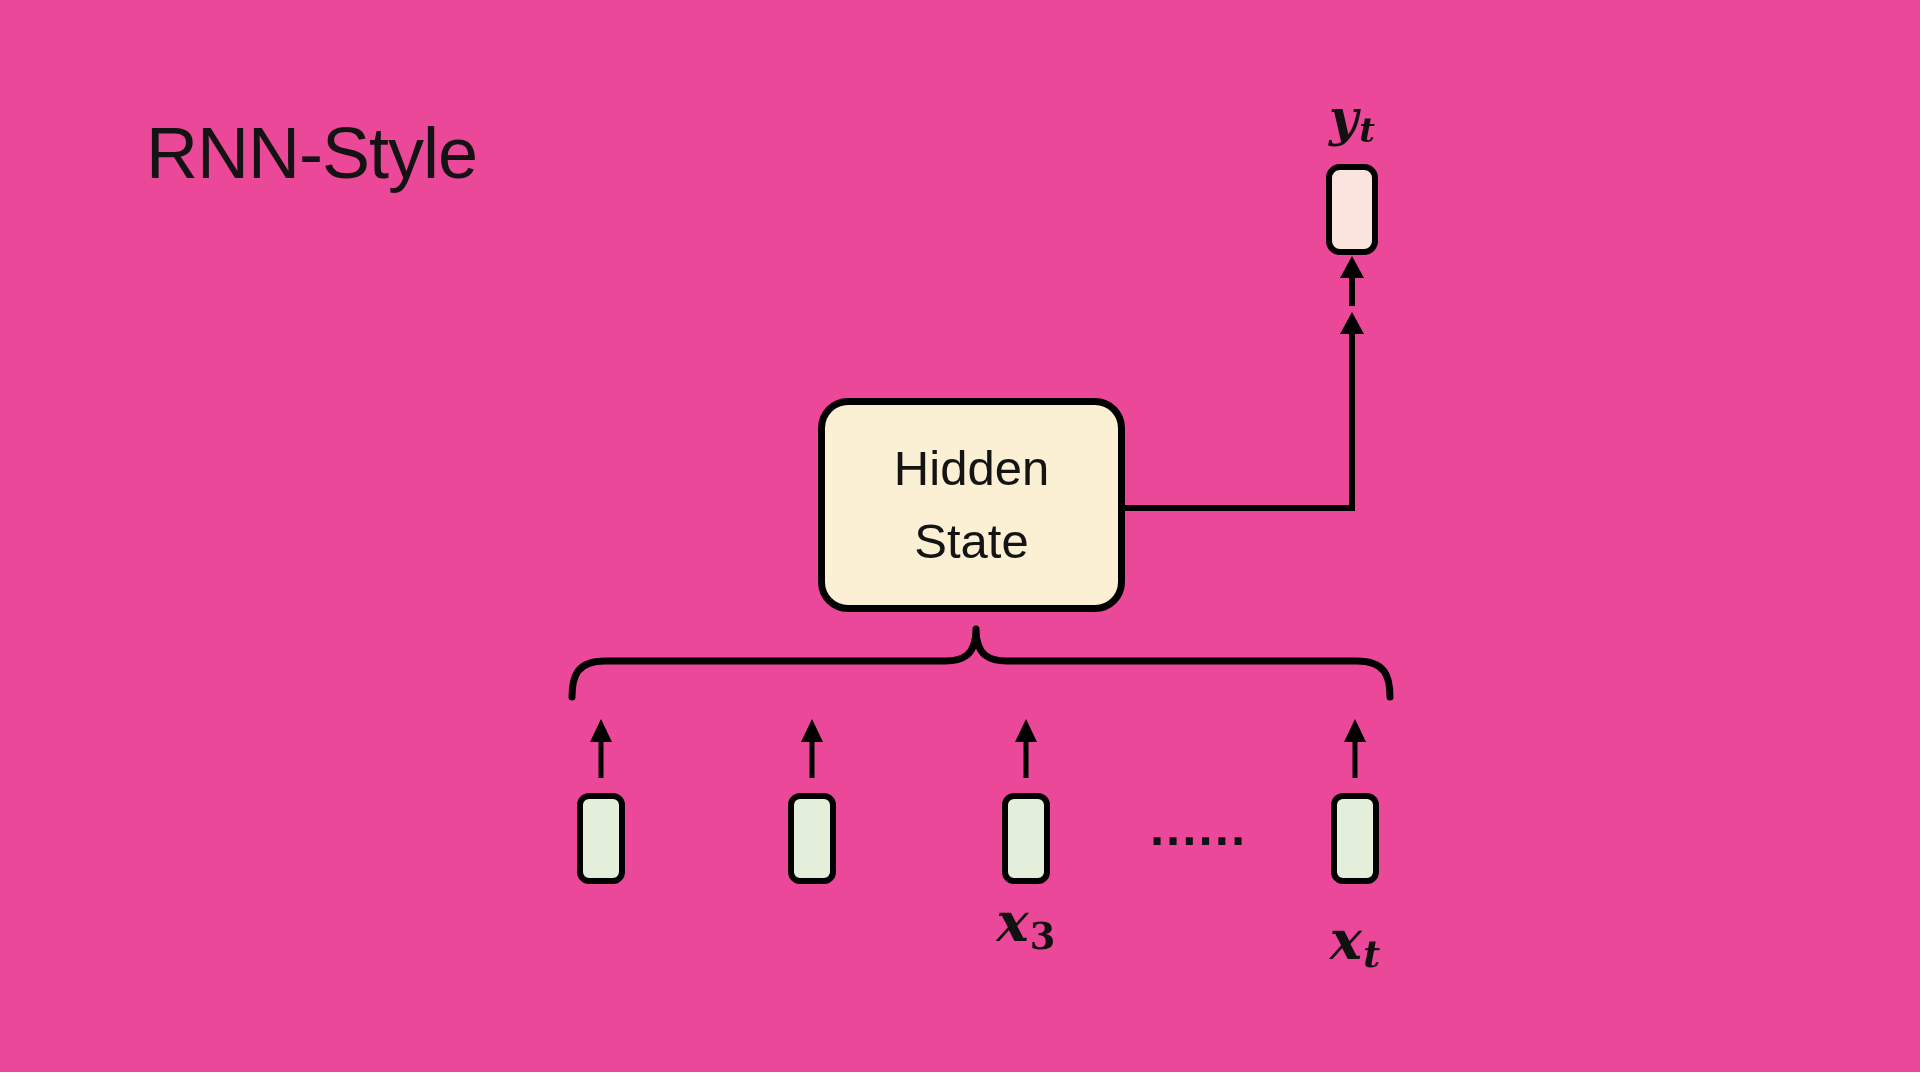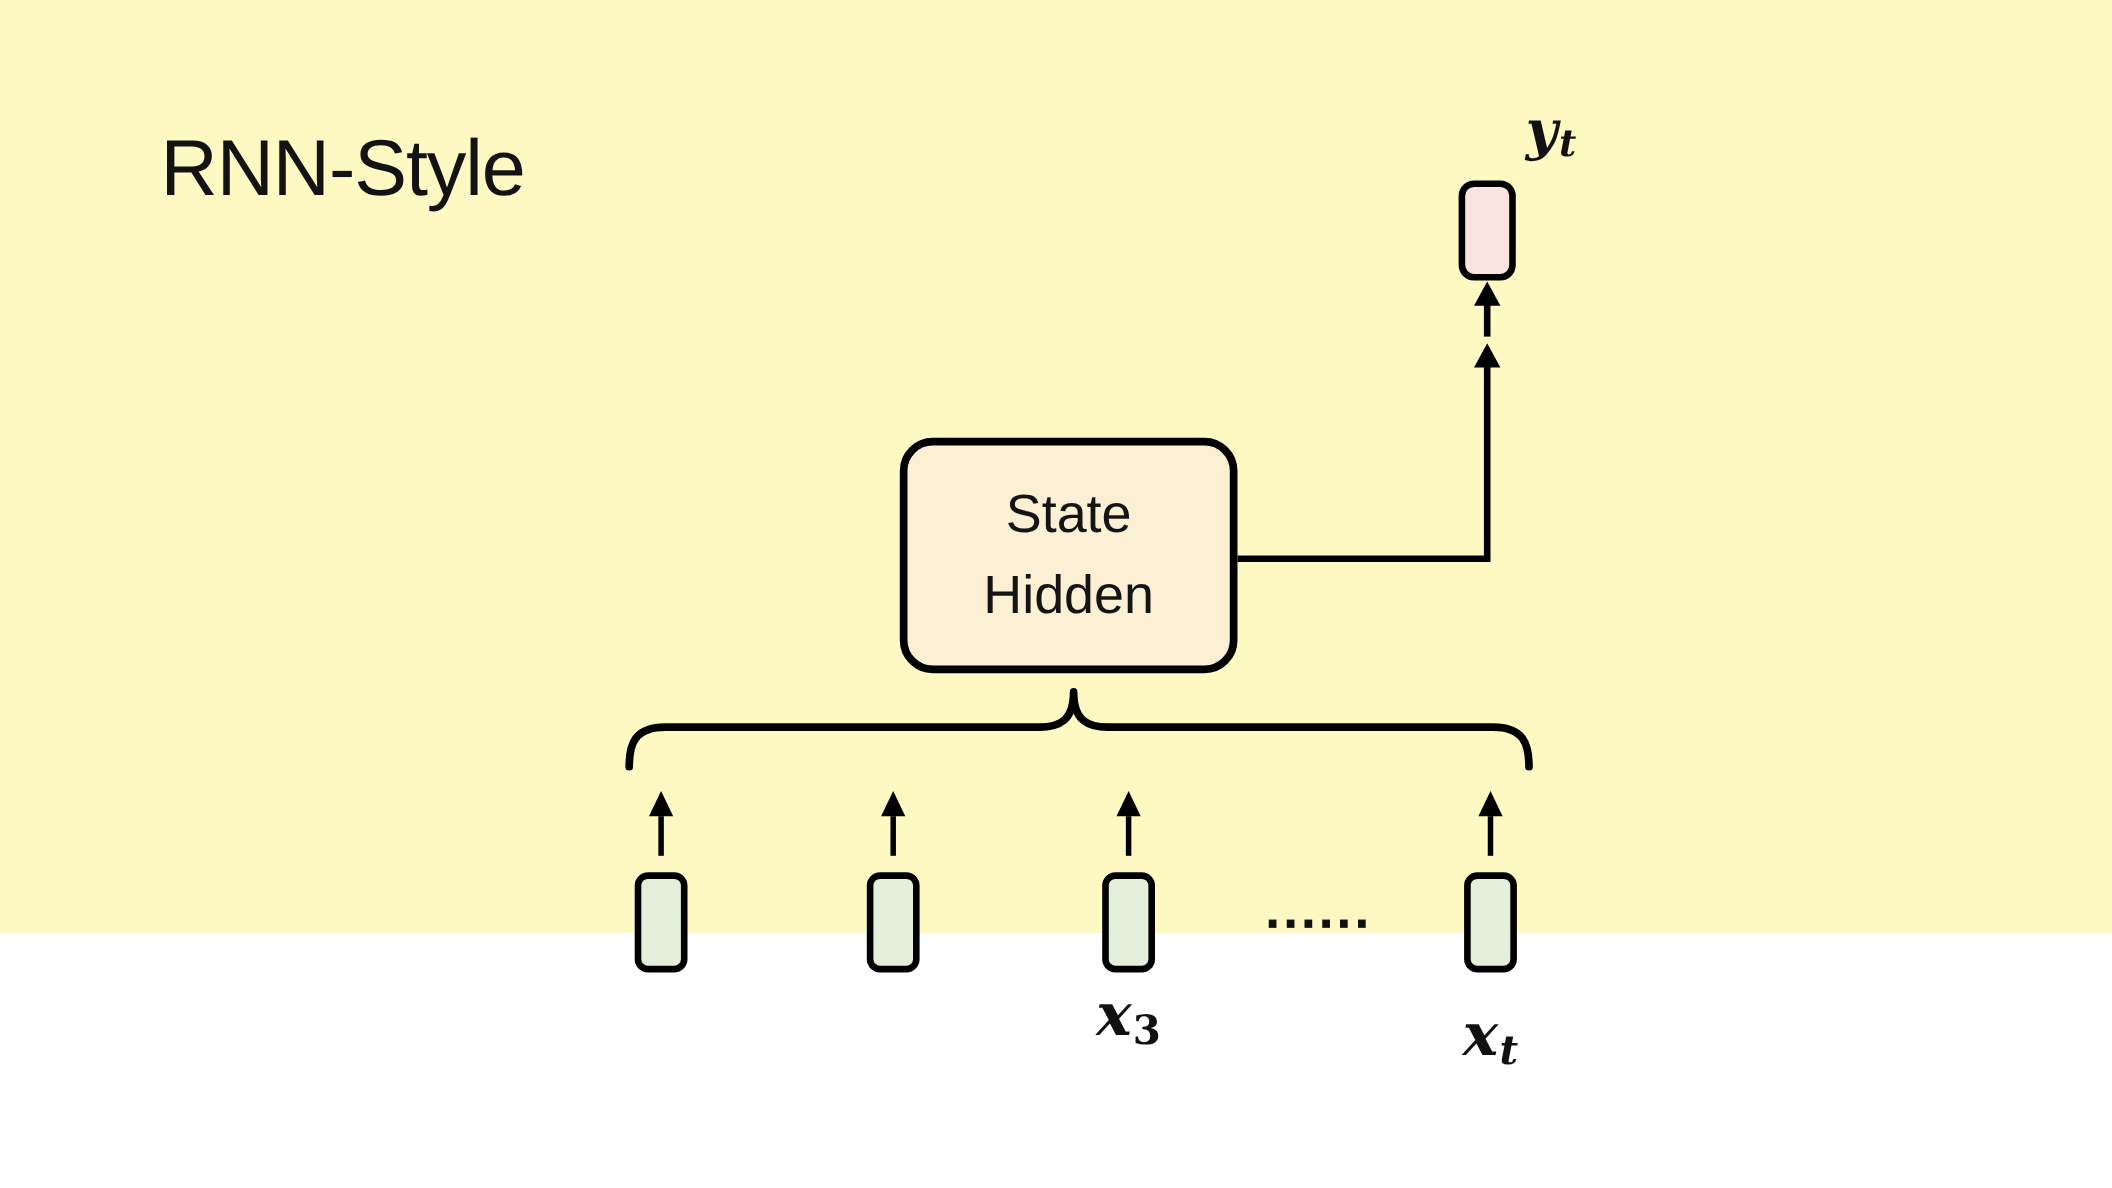--- a/index.html
+++ b/index.html
@@ -1,18 +1,18 @@
 <!DOCTYPE html>
 <html><head>
 <meta charset="utf-8">
 <style>
   * { margin: 0; padding: 0; box-sizing: border-box; }
   html, body { width: 1920px; height: 1080px; background: #ffffff; overflow: hidden; }
   .canvas {
-    position: relative; width: 1920px; height: 848px; background: #fef9c3;
+    position: relative; width: 1920px; height: 1072px; background: #ec4899;
     font-family: "Liberation Sans", sans-serif;
   }
   .layer { position: absolute; left: 0; top: 0; width: 1920px; height: 1080px; }
 
   .title {
     position: absolute; left: 146px; top: 112px;
     font-size: 72px; line-height: 1.15; font-weight: 400;
     color: #131313; letter-spacing: -1px;
   }
 
@@ -21,21 +21,21 @@
     background: #FBEFD4; border: 7px solid #000000; border-radius: 30px;
     display: flex; flex-direction: column; align-items: center; justify-content: center;
     font-size: 49px; line-height: 73px; color: #141414; text-align: center;
   }
 
   .out-box {
     position: absolute; left: 1326px; top: 164px; width: 52px; height: 91px;
     background: #FBE4DE; border: 6px solid #000000; border-radius: 14px;
   }
   .out-label {
-    position: absolute; left: 1340px; top: 88px; width: 140px;
+    position: absolute; left: 1282px; top: 88px; width: 140px;
     text-align: center; font-family: "DejaVu Serif", serif;
     font-style: italic; font-weight: bold; font-size: 50px; color: #111111;
   }
 
   .in-box {
     position: absolute; top: 793px; width: 48px; height: 91px;
     background: #E3EFDB; border: 6px solid #000000; border-radius: 12px;
   }
   .in-box.b1 { left: 577px; }
   .in-box.b2 { left: 788px; }
@@ -91,22 +91,22 @@
     <polygon class="fill" points="812,719 801,742 823,742"></polygon>
 
     <path class="stroke" stroke-width="5" d="M 1026 778 L 1026 742"></path>
     <polygon class="fill" points="1026,719 1015,742 1037,742"></polygon>
 
     <path class="stroke" stroke-width="5" d="M 1355 778 L 1355 742"></path>
     <polygon class="fill" points="1355,719 1344,742 1366,742"></polygon>
   </svg>
 
   <div class="hidden-box">
+    <div>Hidden</div>
     <div>State</div>
-    <div>Hidden</div>
   </div>
 
   <div class="out-label"><span>y</span><span class="sub sub-italic">t</span></div>
   <div class="out-box"></div>
 
   <div class="in-box b1"></div>
   <div class="in-box b2"></div>
   <div class="in-box b3"></div>
   <div class="in-box b4"></div>
 

